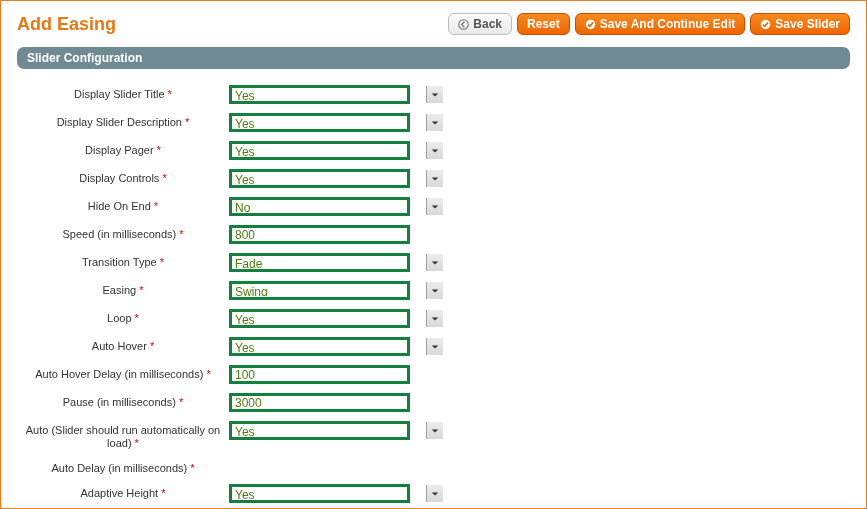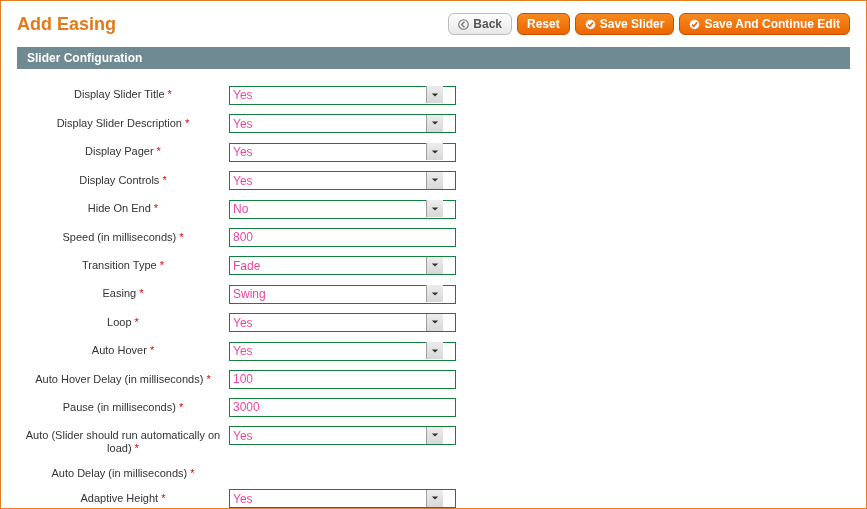--- a/index.html
+++ b/index.html
@@ -5,26 +5,26 @@
     * { margin: 0; padding: 0; box-sizing: border-box; font-family: Arial, sans-serif; }
     body { background: #fff; }
     .frame { width: 867px; height: 509px; border: 1px solid #e67e22; background: #fff; padding: 12px 16px 16px; }
     .header { display: flex; align-items: center; margin-bottom: 12px; }
     .page-title { font-size: 18px; font-weight: bold; color: #e67817; flex: 1; }
     .button-bar { display: flex; gap: 5px; align-items: center; }
     .btn { display: inline-flex; align-items: center; gap: 4px; padding: 3px 9px; font-size: 12px; font-weight: bold; cursor: pointer; border-radius: 6px; white-space: nowrap; }
     .btn-back { background: linear-gradient(#fdfdfd, #e8e8e8); color: #555; border: 1px solid #bcbcbc; }
     .btn-orange { background: linear-gradient(#f78a1e, #ed6502); color: #fff; border: 1px solid #c94e00; }
     .icon { display: inline-flex; }
-    .section-bar { background: #6f8a92; color: #fff; font-size: 12px; font-weight: bold; padding: 4px 10px; margin-bottom: 16px; }
+    .section-bar { background: #6f8a92; color: #fff; font-size: 12px; font-weight: bold; padding: 4px 10px; margin-bottom: 16px; border-radius: 7px; }
     .fields { padding: 0 10px 8px 8px; }
     .row { display: flex; align-items: flex-start; margin-bottom: 9px; }
     .lbl { width: 204px; font-size: 11px; color: #333; padding-top: 3px; line-height: 13px; padding-right: 8px; text-align: center; }
     .req { color: #d40707; }
-    .sel, .inp { width: 227px; font-size: 12px; color: #ec4899; border: 1px solid #15803d; background: #fff; padding: 1px 3px; height: 19px; }
+    .sel, .inp { width: 181px; font-size: 12px; color: #4d7c0f; border: 3px solid #15803d; background: #fff; padding: 1px 3px; height: 19px; }
     .sel { appearance: none; -webkit-appearance: none; background-image: none; padding-right: 18px; }
     .sel-wrap { position: relative; width: 215px; }
     .sel-arrow { position: absolute; right: 1px; top: 1px; width: 17px; height: 17px; background: linear-gradient(#ececec, #d8d8d8); border-left: 1px solid #a0a0a0; display: flex; align-items: center; justify-content: center; pointer-events: none; }
     .sel-arrow svg { width: 8px; height: 8px; }
   </style>
 </head>
 <body>
 
 <div class="frame">
   <div class="header">
@@ -42,30 +42,30 @@
       <button class="btn btn-orange">
         <span>Reset</span>
       </button>
       <button class="btn btn-orange">
         <span class="icon">
             <svg width="11" height="11" viewBox="0 0 12 12">
               <circle cx="6" cy="6" r="5.2" fill="#fff"></circle>
               <path d="M3.2 6.2 L5.2 8 L8.8 3.8" fill="none" stroke="#ed6502" stroke-width="1.8"></path>
             </svg>
           </span>
-        <span>Save Slider</span>
+        <span>Save And Continue Edit</span>
       </button>
       <button class="btn btn-orange">
         <span class="icon">
             <svg width="11" height="11" viewBox="0 0 12 12">
               <circle cx="6" cy="6" r="5.2" fill="#fff"></circle>
               <path d="M3.2 6.2 L5.2 8 L8.8 3.8" fill="none" stroke="#ed6502" stroke-width="1.8"></path>
             </svg>
           </span>
-        <span>Save And Continue Edit</span>
+        <span>Save Slider</span>
       </button>
     </div>
   </div>
 
   <div class="section-bar">Slider Configuration</div>
 
   <div class="fields">
 
     <div class="row">
       <div class="lbl"><span>Display Slider Title</span><span class="req"> *</span></div>

